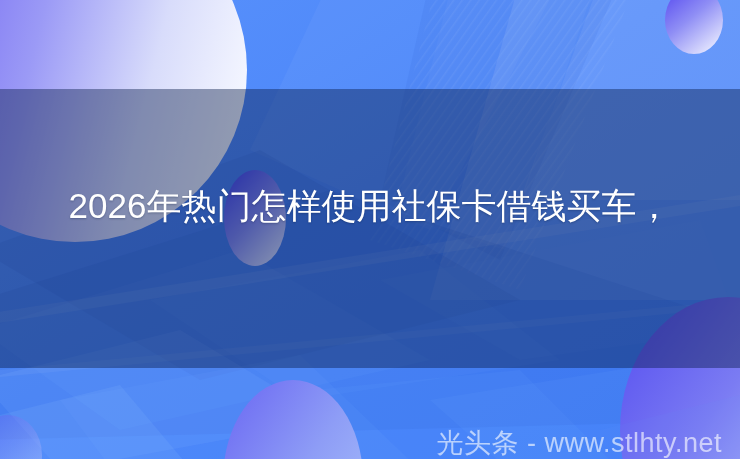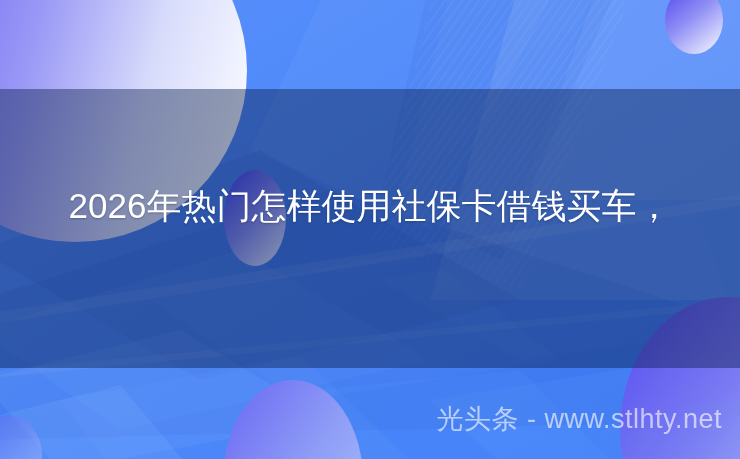--- a/index.html
+++ b/index.html
@@ -40,21 +40,21 @@
     font-family:"Liberation Sans", sans-serif;
     font-size:35px;
     font-weight:400;
     line-height:51px;
     letter-spacing:0px;
     white-space:nowrap;
     text-shadow:0 1px 2px rgba(10,25,60,0.30);
   }
   #watermark {
     position:absolute;
-    right:18px; bottom:24px;
+    right:18px; bottom:0;
     color:rgba(255,255,255,0.62);
     font-family:"Liberation Sans", sans-serif;
     font-size:27px;
     font-weight:400;
     line-height:32px;
     white-space:nowrap;
     letter-spacing:0.5px;
     pointer-events:none;
   }
 </style>

